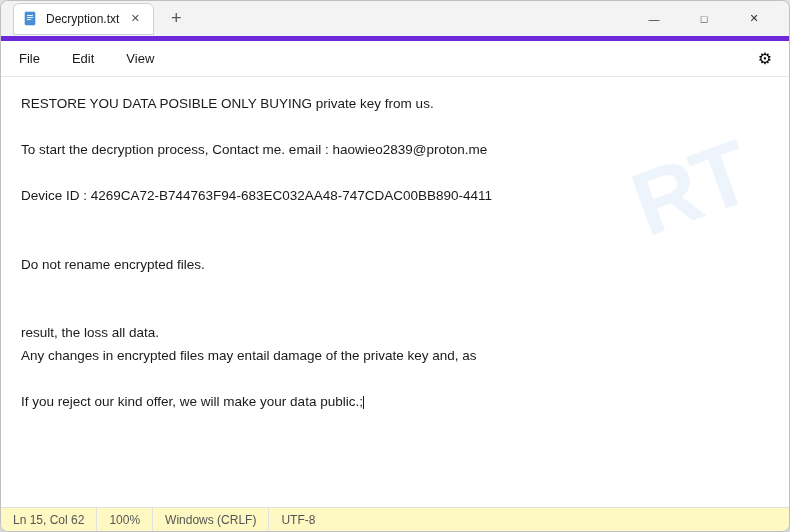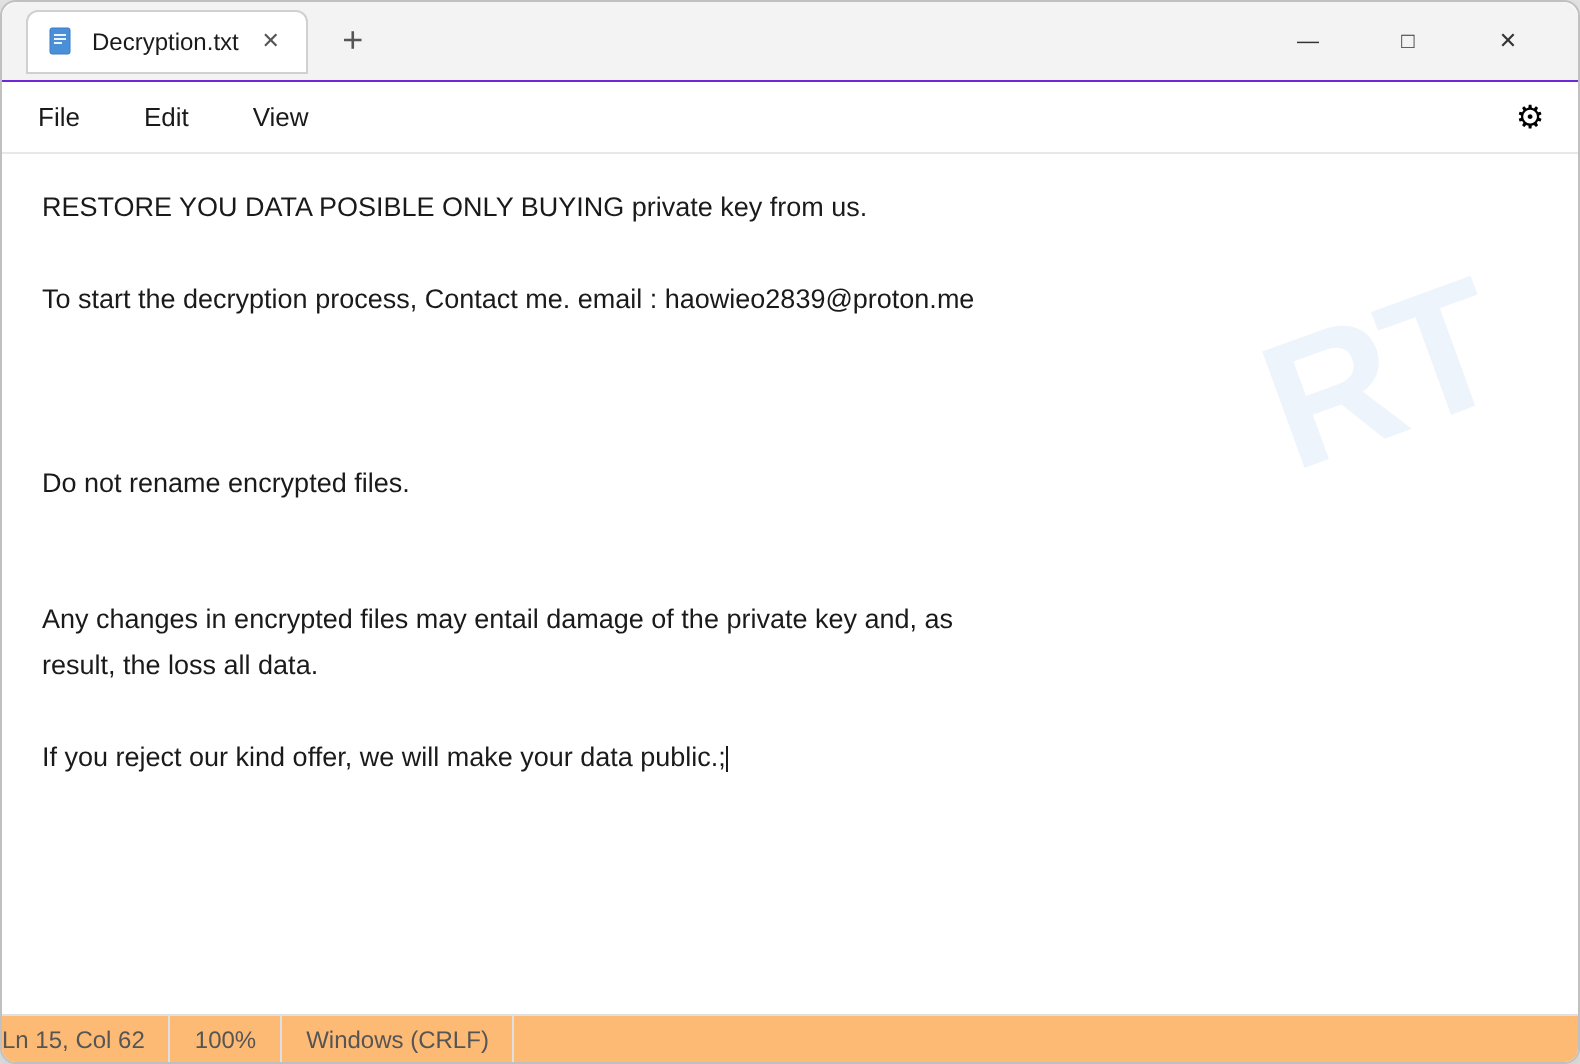--- a/index.html
+++ b/index.html
@@ -29,21 +29,21 @@
       overflow: hidden;
       box-shadow: 0 4px 16px rgba(0,0,0,0.18);
     }
 
     
     .title-bar {
       background: #f3f3f3;
       height: 40px;
       display: flex;
       padding: 0 12px;
-      border-bottom: 1px solid #6d28d9;
+      border-bottom: 5px solid #6d28d9;
       user-select: none;
       border-radius: 8px 8px 0 0;
     }
 
     .title-bar-left {
       display: flex;
       align-items: center;
       gap: 8px;
       flex: 1;
     }
@@ -200,25 +200,25 @@
       animation: blink 1s step-end infinite;
     }
 
     @keyframes blink {
       50% { opacity: 0; }
     }
 
     
     .status-bar {
       height: 24px;
-      background: #fdba74;
+      background: #fef9c3;
       border-top: 1px solid #e0e0e0;
       display: flex;
-      align-items: flex-start;
-      padding: 0 0;
+      align-items: flex-end;
+      padding: 0 12px;
       font-size: 12px;
       color: #555;
       gap: 0;
     }
 
     .status-item {
       padding: 0 12px;
       border-right: 1px solid #e0e0e0;
       height: 100%;
       display: flex;
@@ -270,27 +270,28 @@
       <div class="settings-icon">⚙</div>
     </div>
   </div>
 
   <div class="content">
     <div class="watermark">RT</div>
     <div class="text-content" id="text-body"><span>RESTORE YOU DATA POSIBLE ONLY BUYING private key from us.
 </span><span>
 </span><span>To start the decryption process, Contact me. email : haowieo2839@proton.me
 </span><span>
+</span><span>Device ID : 4269CA72-B744763F94-683EC032AA48-747CDAC00BB890-4411
 </span><span>
 </span><span>
 </span><span>Do not rename encrypted files.
 </span><span>
 </span><span>
+</span><span>result, the loss all data.
 </span><span>Any changes in encrypted files may entail damage of the private key and, as
-</span><span>result, the loss all data.
 </span><span>
 </span><span>If you reject our kind offer, we will make your data public.;<span class="cursor"></span></span></div>
   </div>
 
   <div class="status-bar">
     <div class="status-item">Ln 15, Col 62</div>
     <div class="status-item">100%</div>
     <div class="status-item">Windows (CRLF)</div>
     <div class="status-item">UTF-8</div>
   </div>

